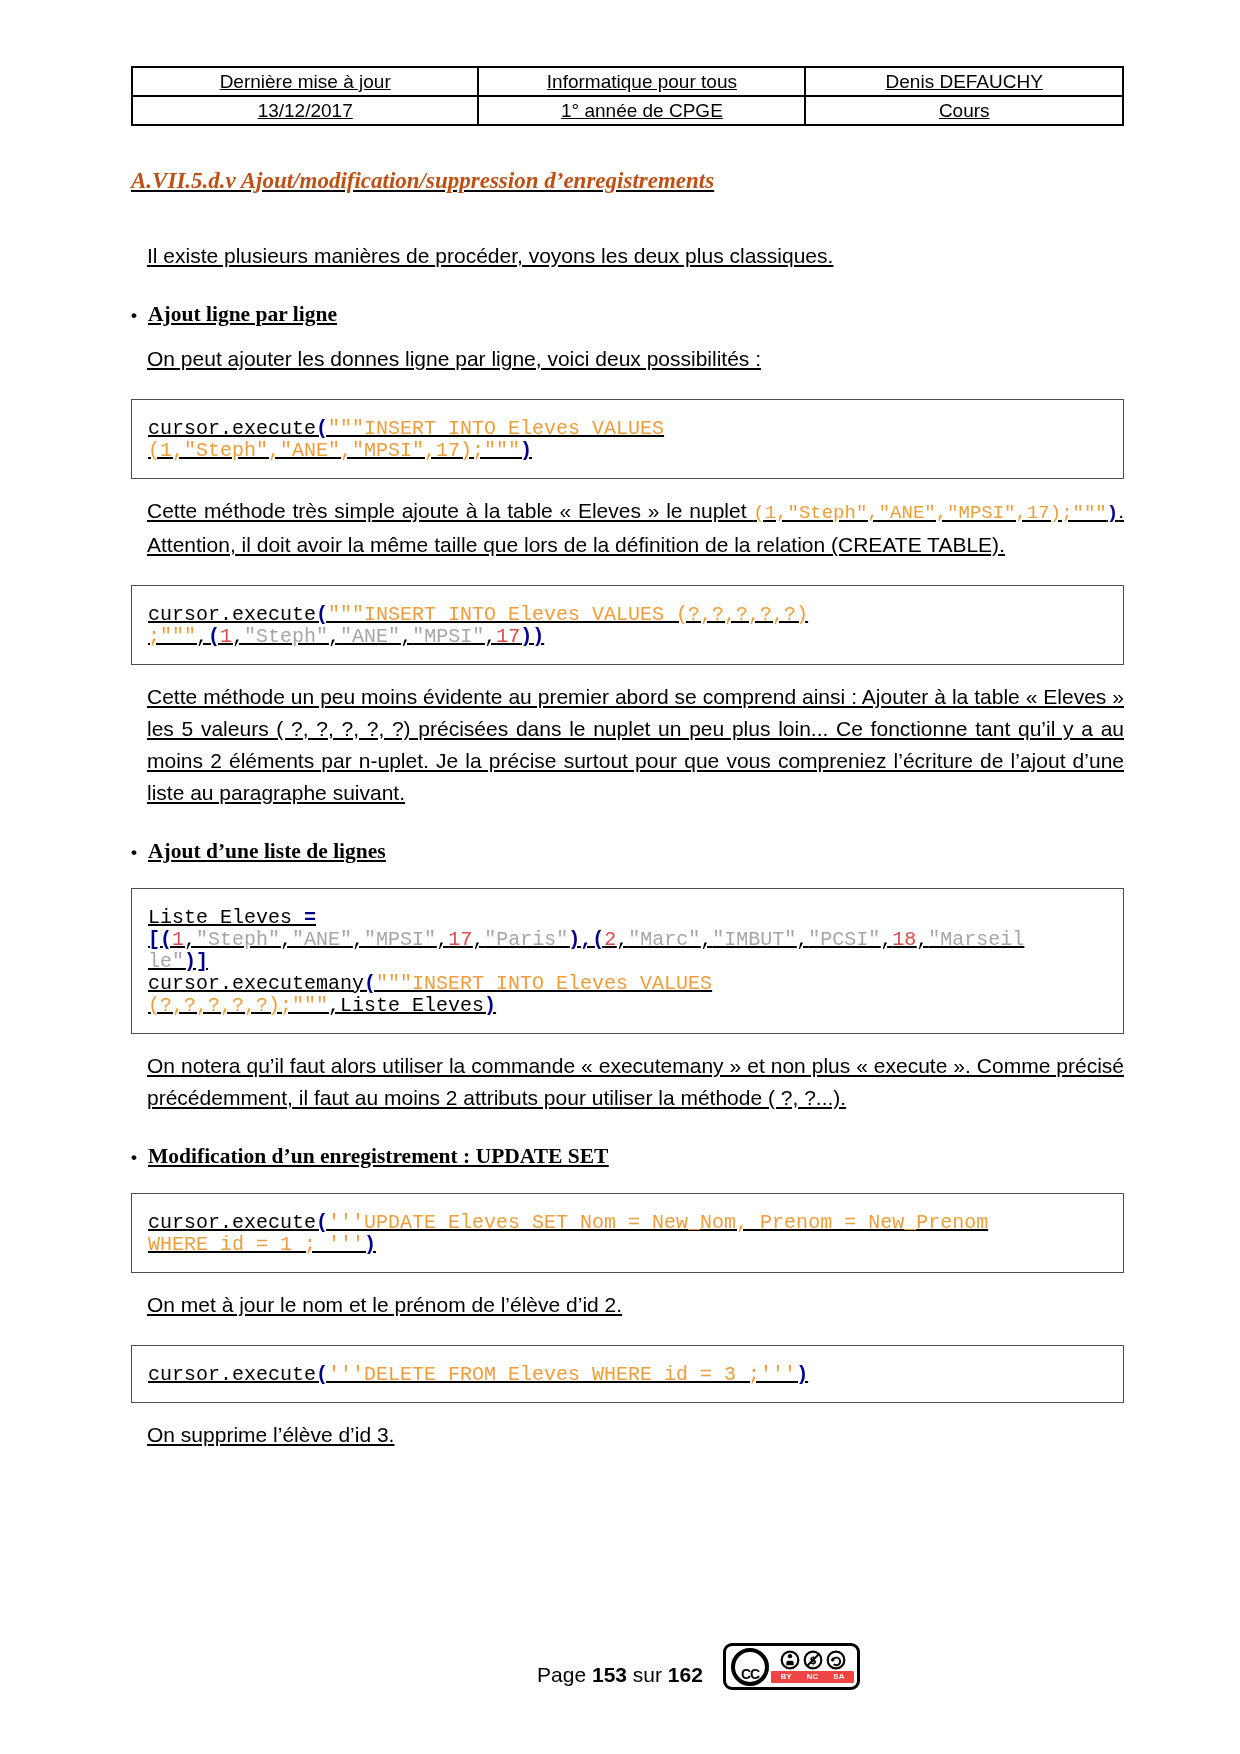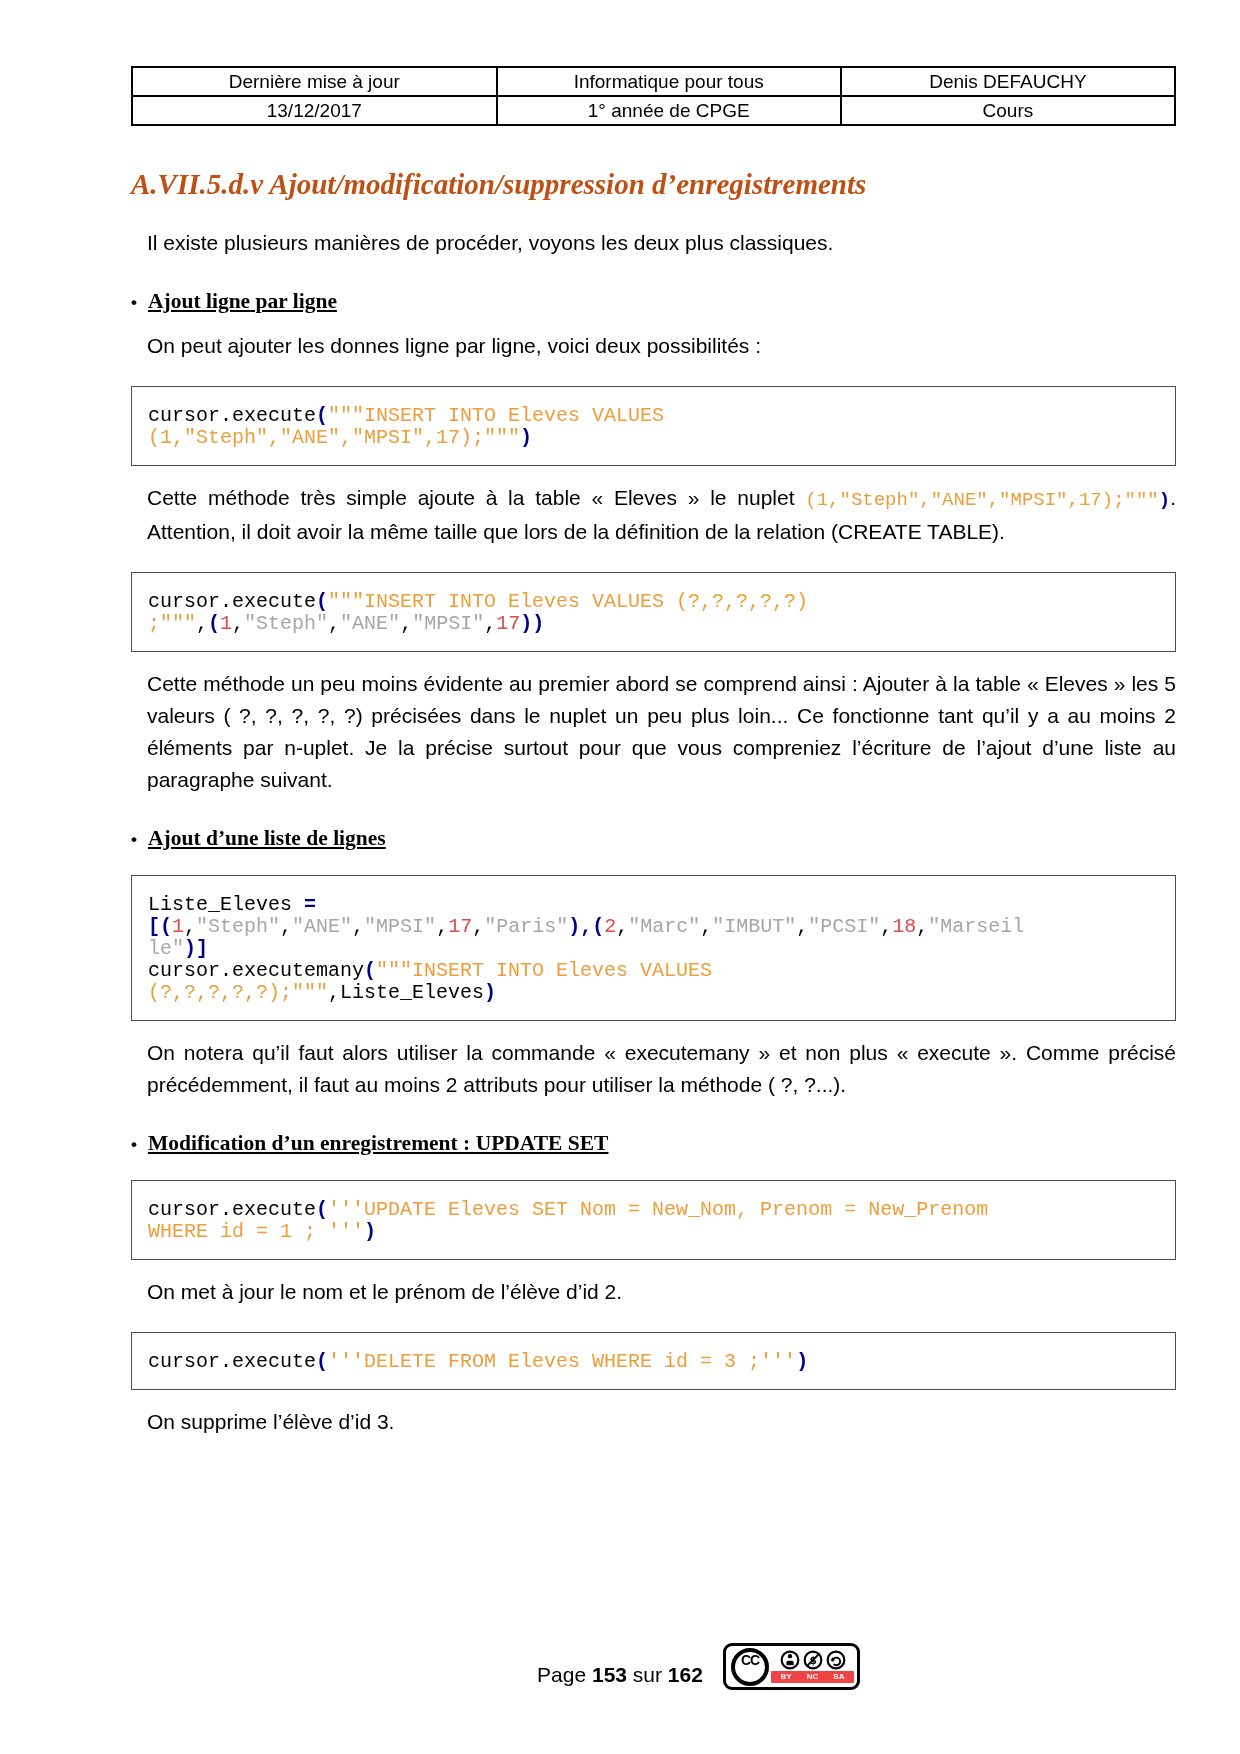--- a/index.html
+++ b/index.html
@@ -1,28 +1,28 @@
 <!DOCTYPE html>
 <html><head>
 <meta charset="utf-8">
 <style>
   html,body{margin:0;padding:0;background:#fff;}
   .page{position:relative;width:1240px;height:1754px;background:#fff;overflow:hidden;
         font-family:"Liberation Sans",sans-serif;color:#000;}
-  .content{padding:66px 64px 0 131px;}
+  .content{padding:66px 116px 0 131px;text-decoration:underline;}
 
   
   table.header-table{width:100%;border-collapse:collapse;table-layout:fixed;}
   table.header-table td{border:2px solid #000;height:27px;text-align:center;
         vertical-align:middle;font-size:19px;padding:0 4px;}
   .col1{width:35%;} .col2{width:33%;} .col3{width:32%;}
 
   
   .doc-title{font-family:"Liberation Serif",serif;font-style:italic;font-weight:bold;
-        color:#BE5014;font-size:29px;margin:42px 0 26px 0;}
+        color:#BE5014;font-size:23px;margin:42px 0 46px 0;}
   .bullet-heading{font-family:"Liberation Serif",serif;font-weight:bold;font-size:21.5px;
         margin:30px 0 16px 0;}
   .bullet-heading .bullet{display:inline-block;width:17px;text-decoration:none;font-family:"Liberation Sans",sans-serif;font-size:17px;}
   .bullet-heading .ht{text-decoration:underline;}
 
   
   p.body-text{font-size:21px;line-height:32px;margin:0 0 14px 16px;}
   p.justify{text-align:justify;}
 
   
@@ -40,21 +40,21 @@
   .b{font-weight:bold;}
   .mono{font-family:"Liberation Mono",monospace;font-size:19px;white-space:nowrap;}
 
   
   .footer-text{position:absolute;top:1652;left:0;width:100%;text-align:center;font-size:21px;}
   .footer-text{top:1663px;}
   .cc-badge{position:absolute;top:1643px;left:723px;width:137px;height:47px;
         border:3px solid #000;border-radius:9px;background:#fff;box-sizing:border-box;
         display:flex;align-items:center;padding:2px 3px;}
   .cc-logo{width:30px;height:30px;border:4px solid #000;border-radius:50%;flex:0 0 auto;
-        display:flex;align-items:flex-start;justify-content:center;font-weight:bold;
+        display:flex;align-items:flex-end;justify-content:center;font-weight:bold;
         font-size:14px;letter-spacing:-1px;margin:0 2px;}
   .cc-right{display:flex;flex-direction:column;align-items:center;flex:1;min-width:0;}
   .cc-icons{display:flex;gap:3px;padding-bottom:1px;}
   .cc-ic{width:20px;height:20px;display:block;}
   .cc-labels{background:#ef4444;color:#fff;font-size:8px;font-weight:bold;line-height:1.2;
         display:flex;justify-content:space-around;width:100%;padding:1px 2px;
         box-sizing:border-box;border-radius:1px;}
 </style>
 </head>
 <body>

